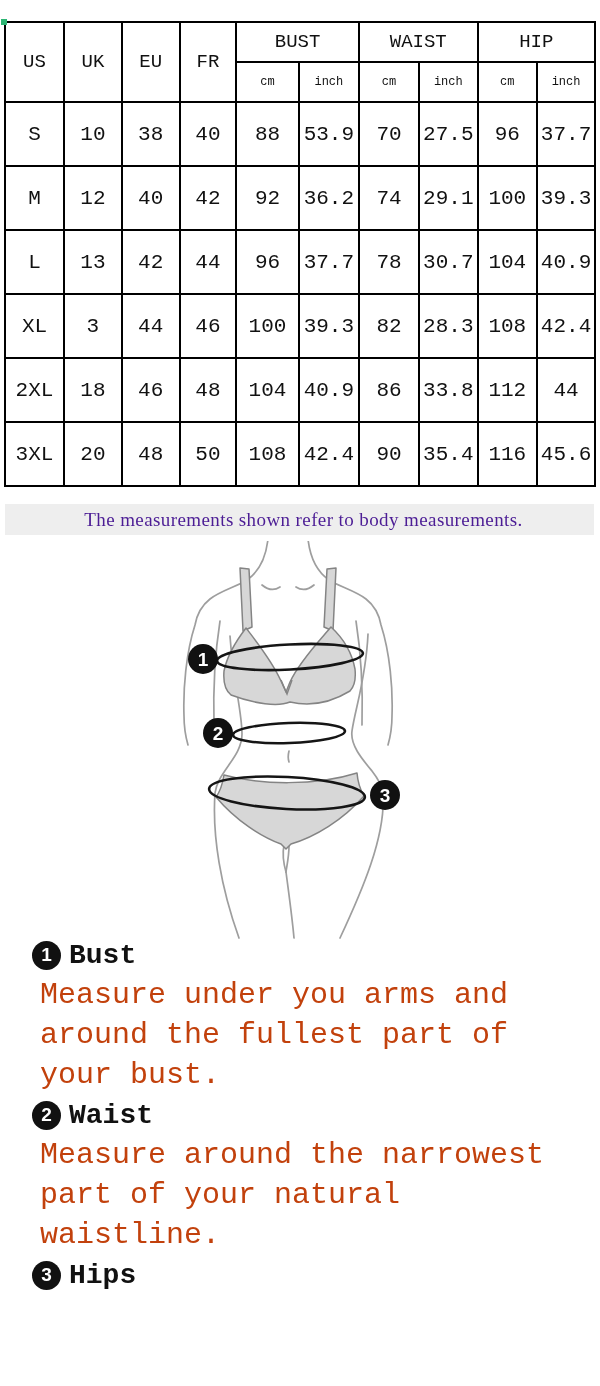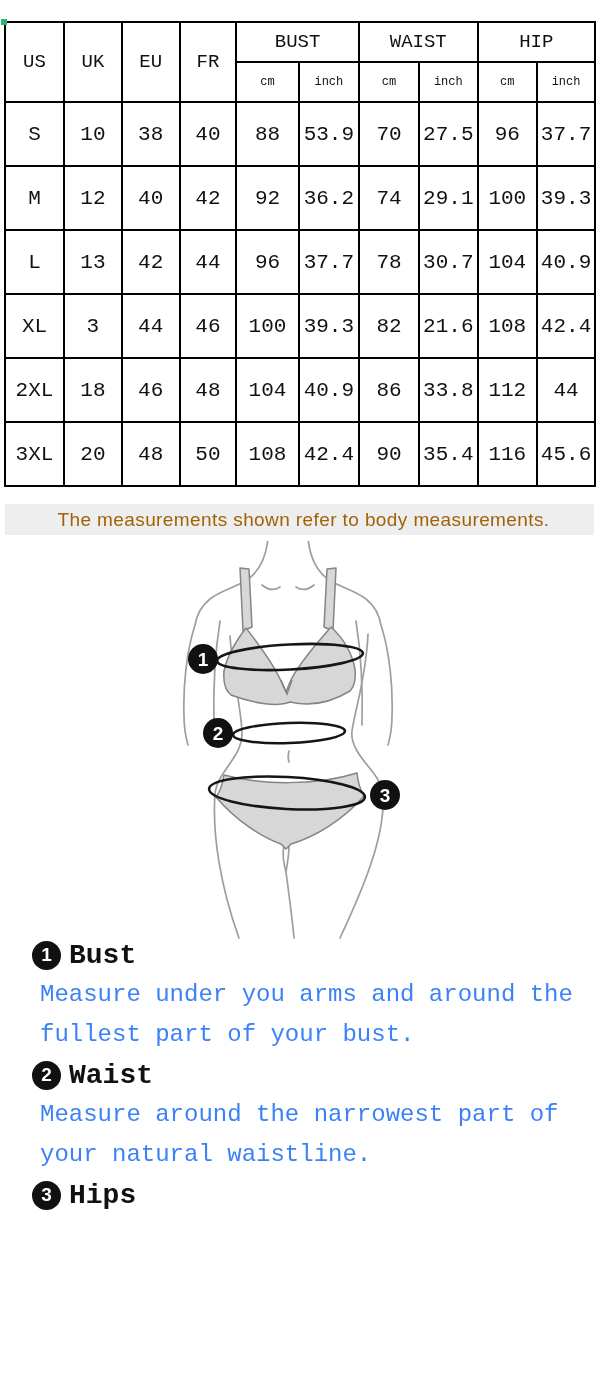--- a/index.html
+++ b/index.html
@@ -28,44 +28,44 @@
     font-weight:normal;
     background:#ffffff;
   }
   table.size-chart thead tr.group-row th { height:38px; font-size:19px; }
   table.size-chart thead tr.unit-row  th { height:38px; font-size:12px; }
   table.size-chart tbody td { height:62px; font-size:21px; }
   .note-bar {
     margin:17px 6px 0 5px;
     height:31px; line-height:31px;
     background:#eeeeee;
-    color:#a16207;
+    color:#4c1d95;
     text-align:center;
-    font-family:Liberation Sans, sans-serif;
+    font-family:Liberation Serif, serif;
     font-size:19px;
     letter-spacing:0.4px;
     padding-left:8px;
   }
   .figure-wrap { margin:6px auto 0 auto; width:400px; height:400px; }
   .instructions { margin-top:-6px; padding:0 18px 0 32px; }
   .instr-heading { display:flex; align-items:center; height:40px; gap:8px; }
   .num-badge {
     flex:0 0 auto;
     width:29px; height:29px; border-radius:50%;
     background:#111111; color:#ffffff;
     font-family:"Liberation Sans","DejaVu Sans",sans-serif;
     font-size:19px; font-weight:bold;
     display:flex; align-items:center; justify-content:center;
   }
   .instr-title { font-size:28px; font-weight:bold; color:#111111; }
   .instr-text {
     margin:0 0 0 8px;
     width:538px;
-    font-size:24px; line-height:40px;
-    color:#3b82f6;
+    font-size:30px; line-height:40px;
+    color:#c2410c;
   }
 </style>
 </head>
 <body>
 
 <div class="page">
 
   <div class="selection-dot"></div>
 
   <table class="size-chart">
@@ -138,21 +138,21 @@
         <td>40.9</td>
       </tr>
       <tr>
         <td>XL</td>
         <td>3</td>
         <td>44</td>
         <td>46</td>
         <td>100</td>
         <td>39.3</td>
         <td>82</td>
-        <td>21.6</td>
+        <td>28.3</td>
         <td>108</td>
         <td>42.4</td>
       </tr>
       <tr>
         <td>2XL</td>
         <td>18</td>
         <td>46</td>
         <td>48</td>
         <td>104</td>
         <td>40.9</td>

